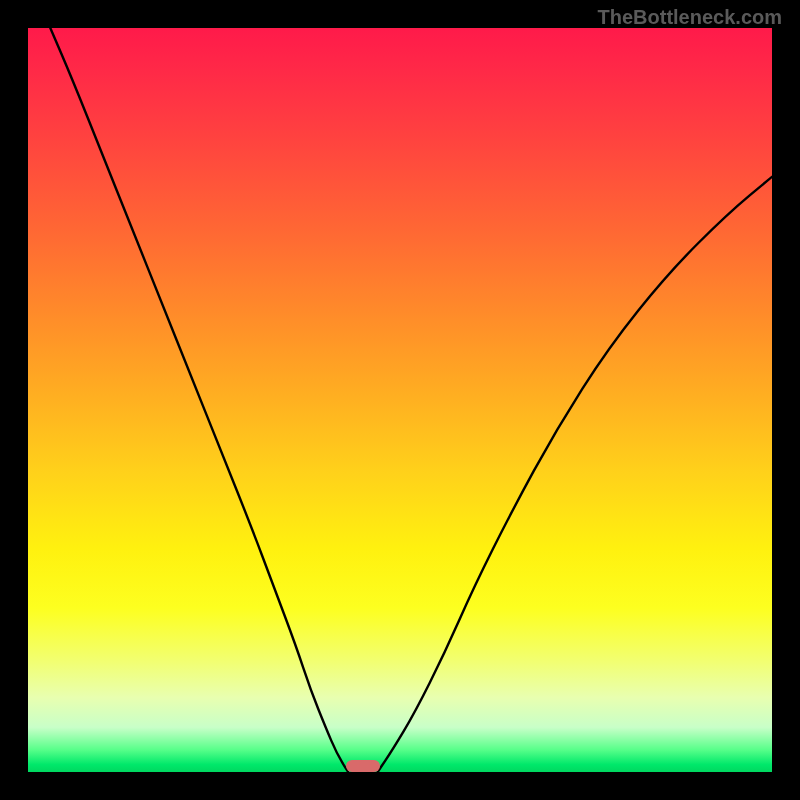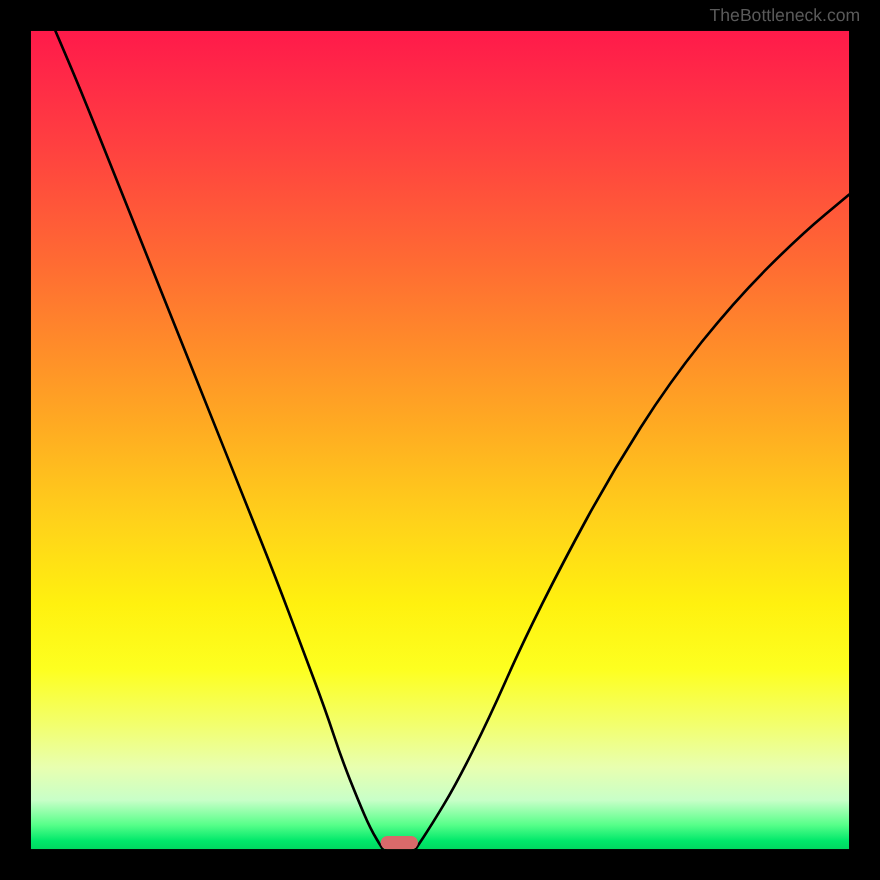--- a/index.html
+++ b/index.html
@@ -9,22 +9,22 @@
     height: 800px;
     background: #000;
     position: relative;
     font-family: Arial, sans-serif;
   }
   .watermark {
     position: absolute;
     top: 6px;
     right: 18px;
     color: #5a5a5a;
-    font-size: 16px;
-    font-weight: 400;
+    font-size: 20px;
+    font-weight: 700;
     z-index: 10;
   }
   .plot-area {
     position: absolute;
     left: 28px;
     top: 28px;
     width: 744px;
     height: 744px;
     overflow: hidden;
   }

